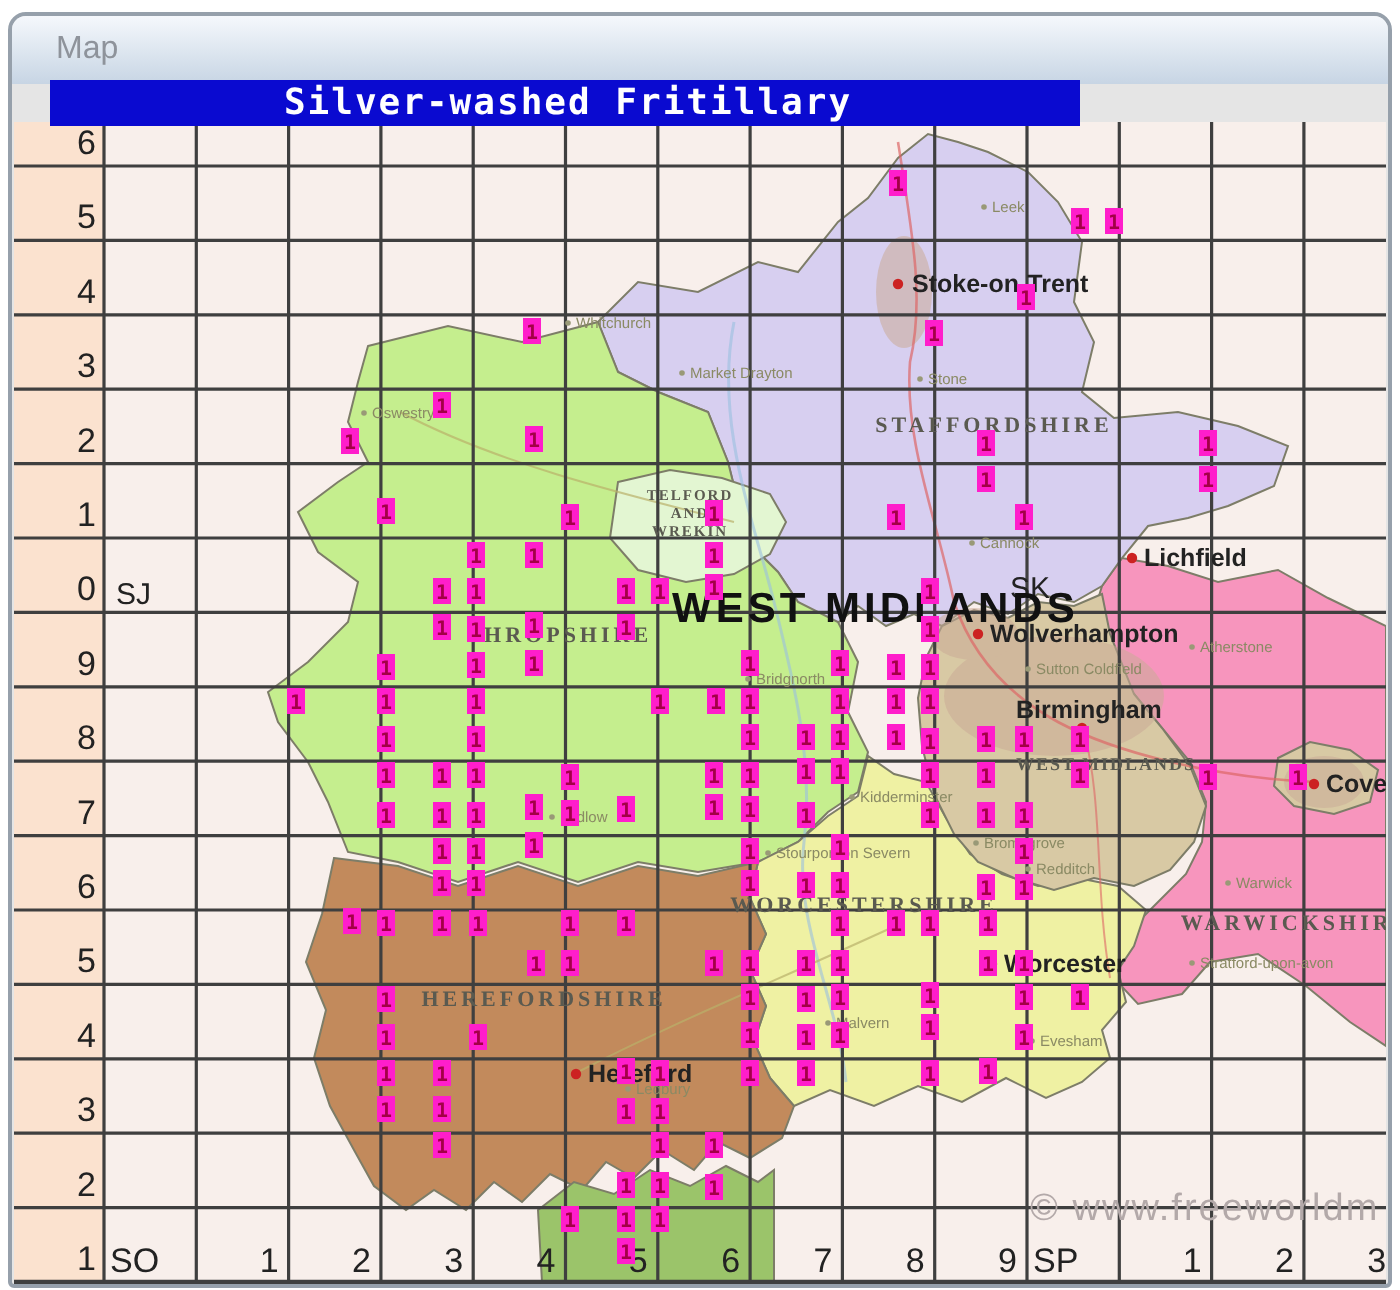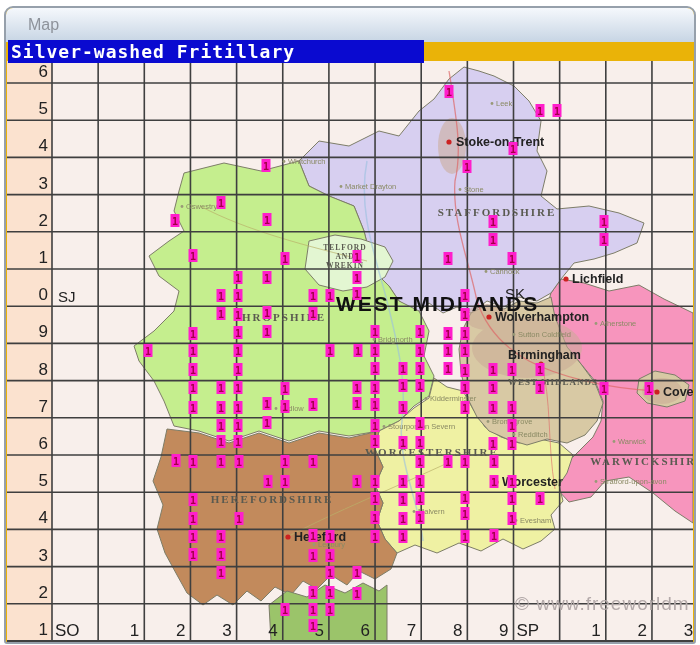--- a/index.html
+++ b/index.html
@@ -1,23 +1,23 @@
 <!DOCTYPE html>
 <html><head>
 <meta charset="utf-8">
 <style>
   html,body{margin:0;padding:0;background:#fff;width:700px;height:645px;
     font-family:"Liberation Sans",sans-serif;position:relative;overflow:hidden;}
   .window{position:absolute;left:4px;top:6px;width:688px;height:634px;
-    border:2px solid #96a0ab;border-radius:9px 9px 3px 3px;overflow:hidden;background:#eab308;}
+    border:2px solid #96a0ab;border-radius:9px 9px 3px 3px;overflow:hidden;background:#e5e5e5;}
   .header{position:absolute;left:0;top:0;width:100%;height:34px;
     background:linear-gradient(#f5f8fc,#c7d5e4);}
   .header-title{position:absolute;left:22px;top:8px;font-size:16px;color:#8e939b;}
-  .species-bar{position:absolute;left:2px;top:32px;width:416px;height:23px;
-    background:#0a0ad0;z-index:5;display:flex;align-items:center;}
+  .species-bar{position:absolute;left:19px;top:32px;width:515px;height:23px;
+    background:#0a0ad0;z-index:5;display:flex;align-items:center;justify-content:center;}
   .species-bar span{color:#fff;font-family:"DejaVu Sans Mono",monospace;
     font-weight:bold;font-size:18px;letter-spacing:1px;padding-left:3px;white-space:nowrap;}
   #map-svg{position:absolute;left:1px;top:53px;}
 </style>
 </head>
 <body>
 
 <div class="window">
   <div class="header">
     <div class="header-title">Map</div>

